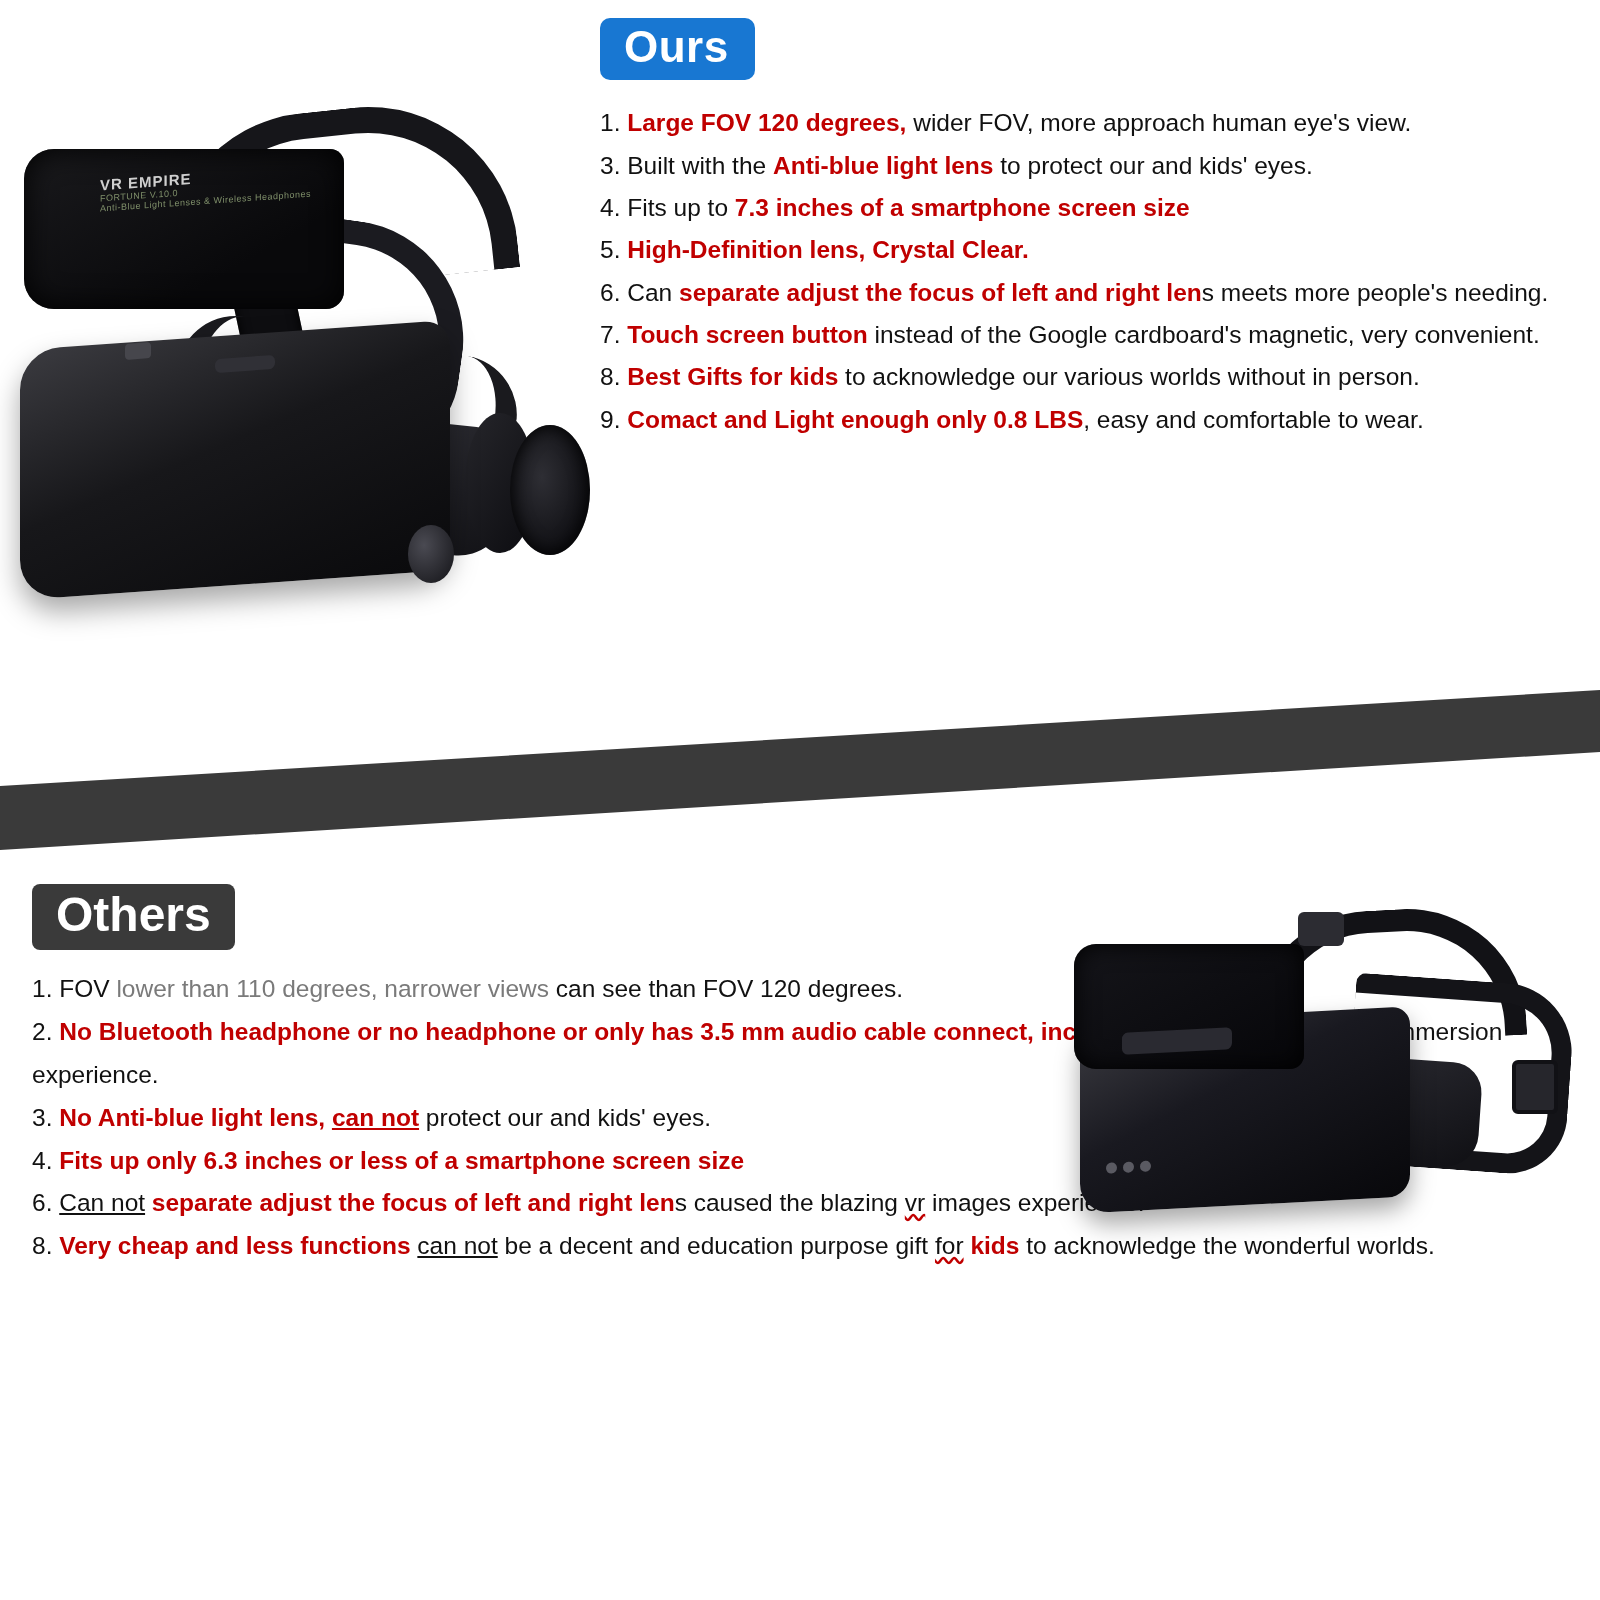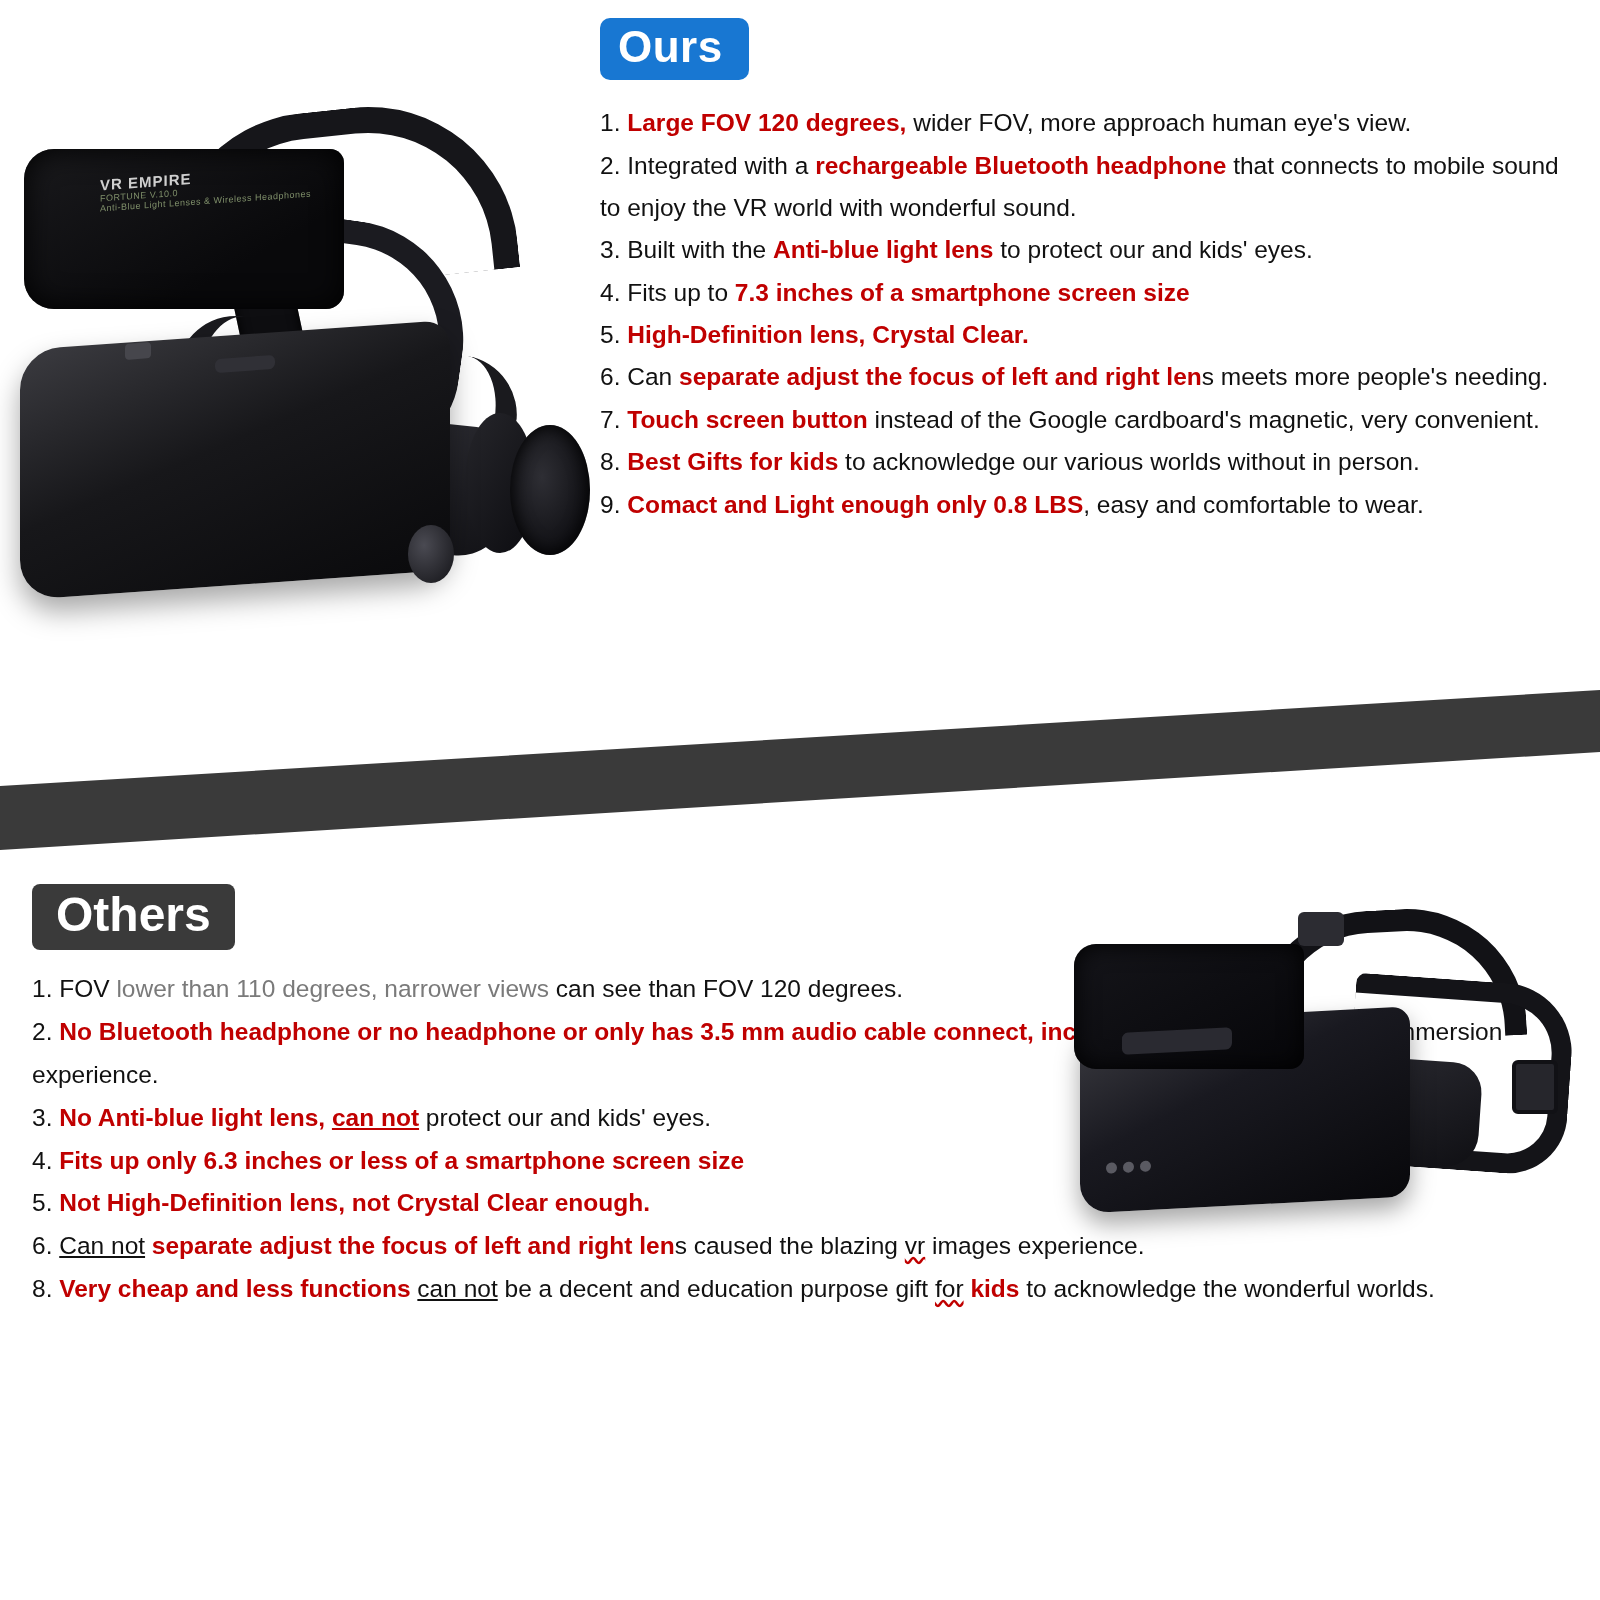--- a/index.html
+++ b/index.html
@@ -38,21 +38,21 @@
     top: 18px;
     width: 985px;
   }
 
   .badge-ours {
     display: inline-block;
     background: #1877d2;
     color: #ffffff;
     font-size: 44px;
     font-weight: bold;
-    padding: 6px 26px 10px 18px;
+    padding: 6px 26px 10px 24px;
     border-radius: 10px;
     letter-spacing: 0.5px;
     line-height: 1.05;
   }
 
   .ours-list {
     margin: 22px 0 0 0;
     padding: 0;
     list-style: none;
   }
@@ -410,21 +410,20 @@
       <span>VR EMPIRE</span>
       <small>FORTUNE V.10.0</small>
       <small>Anti-Blue Light Lenses &amp; Wireless Headphones</small>
     </div>
   </div>
 
   <div class="ours-text">
     <div class="badge-ours">Ours</div>
     <ul class="ours-list">
         <li><span>1. </span><span class="hl">Large FOV 120 degrees,</span><span class=""> wider FOV, more approach human eye's view.</span></li>
-        <li><span>2. </span><span class="">Integrated with a </span><span class="hl">rechargeable Bluetooth headphone</span><span class=""> that connects to mobile sound to enjoy the VR world with wonderful sound.</span></li>
         <li><span>3. </span><span class="">Built with the </span><span class="hl">Anti-blue light lens</span><span class=""> to protect our and kids' eyes.</span></li>
         <li><span>4. </span><span class="">Fits up to </span><span class="hl">7.3 inches of a smartphone screen size</span></li>
         <li><span>5. </span><span class="hl">High-Definition lens, Crystal Clear.</span></li>
         <li><span>6. </span><span class="">Can </span><span class="hl">separate adjust the focus of left and right len</span><span class="">s meets more people's needing.</span></li>
         <li><span>7. </span><span class="hl">Touch screen button</span><span class=""> instead of the Google cardboard's magnetic, very convenient.</span></li>
         <li><span>8. </span><span class="hl">Best Gifts for kids</span><span class=""> to acknowledge our various worlds without in person.</span></li>
         <li><span>9. </span><span class="hl">Comact and Light enough only 0.8 LBS</span><span class="">, easy and comfortable to wear.</span></li>
       </ul>
   </div>
 </section>
@@ -435,21 +434,20 @@
   </svg>
 </div>
 
 <section class="others-section">
   <div class="badge-others">Others</div>
   <ul class="others-list">
       <li><span>1. </span><span class="dark">FOV </span><span class="gray">lower than 110 degrees, narrower views</span><span class="dark"> can see than FOV 120 degrees.</span></li>
       <li><span>2. </span><span class="hl">No Bluetooth headphone or no headphone or only has 3.5 mm audio cable connect, inconvenience</span><span class=""> and less sound immersion experience.</span></li>
       <li><span>3. </span><span class="hl">No Anti-blue light lens, </span><span class="hl uline">can not</span><span class=""> protect our and kids' eyes.</span></li>
       <li><span>4. </span><span class="hl">Fits up only 6.3 inches or less of a smartphone screen size</span></li>
-      <li><span>5. </span><span class="hl">Not High-Definition lens, not Crystal Clear enough.</span></li>
       <li><span>6. </span><span class="dark uline">Can not</span><span class="hl"> separate adjust the focus of left and right len</span><span class="">s caused the blazing </span><span class="dark squiggle">vr</span><span class=""> images experience.</span></li>
       <li><span>8. </span><span class="hl">Very cheap and less functions </span><span class="dark uline">can not</span><span class=""> be a decent and education purpose gift </span><span class="dark squiggle">for</span><span class=""> </span><span class="hl">kids</span><span class=""> to acknowledge the wonderful worlds.</span></li>
     </ul>
 
   <div class="others-image">
     <div class="vr2-strap-top"></div>
     <div class="vr2-clip"></div>
     <div class="vr2-strap-side"></div>
     <div class="vr2-arm"></div>
     <div class="vr2-buckle"></div>

